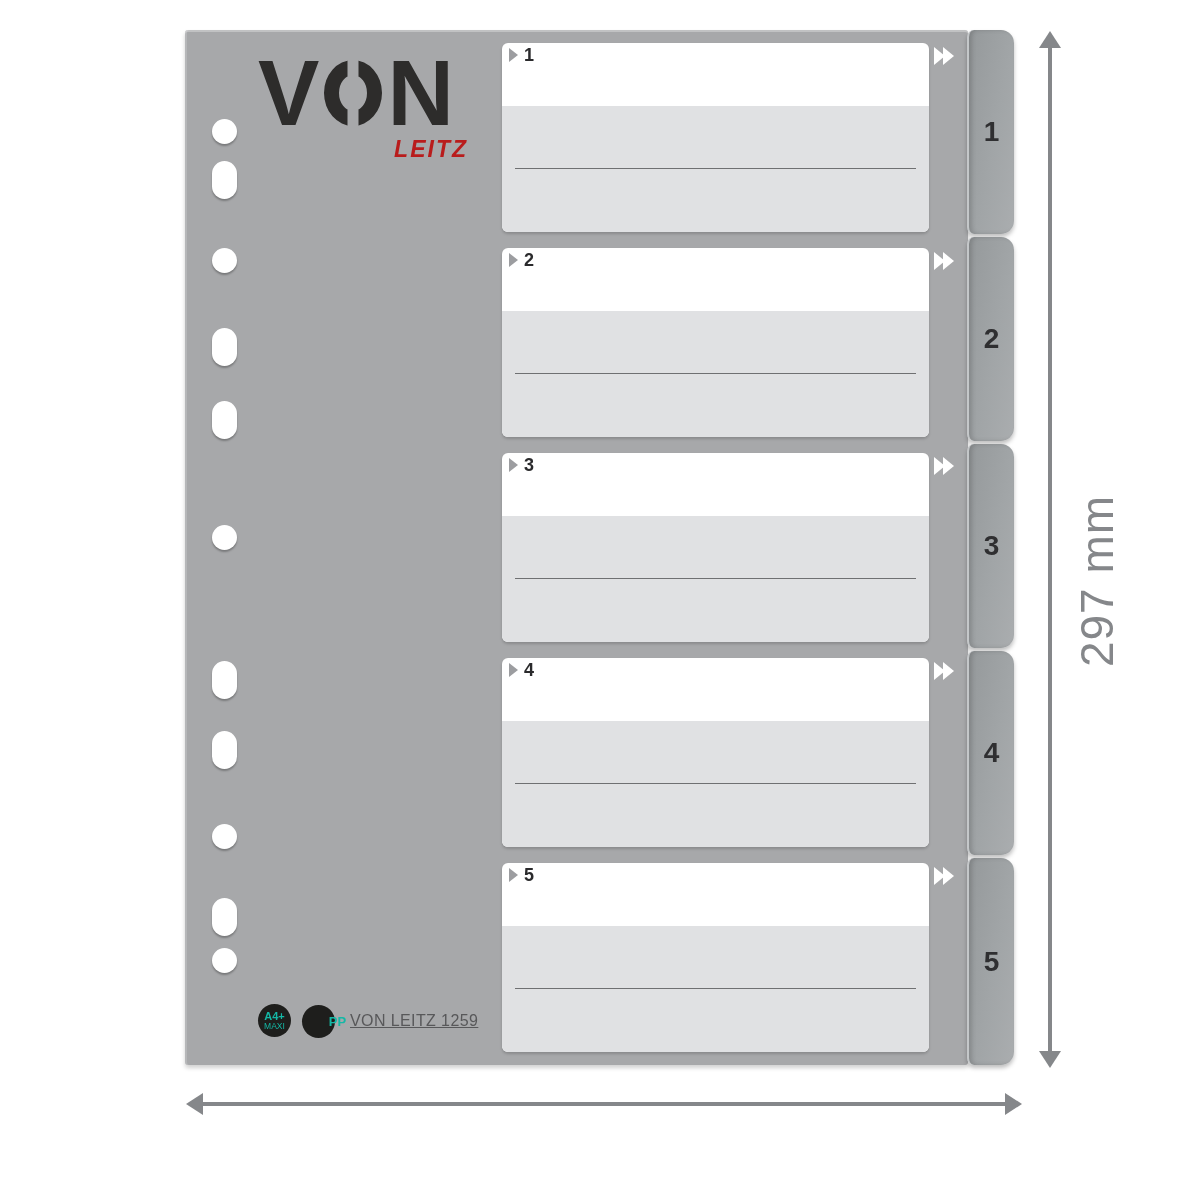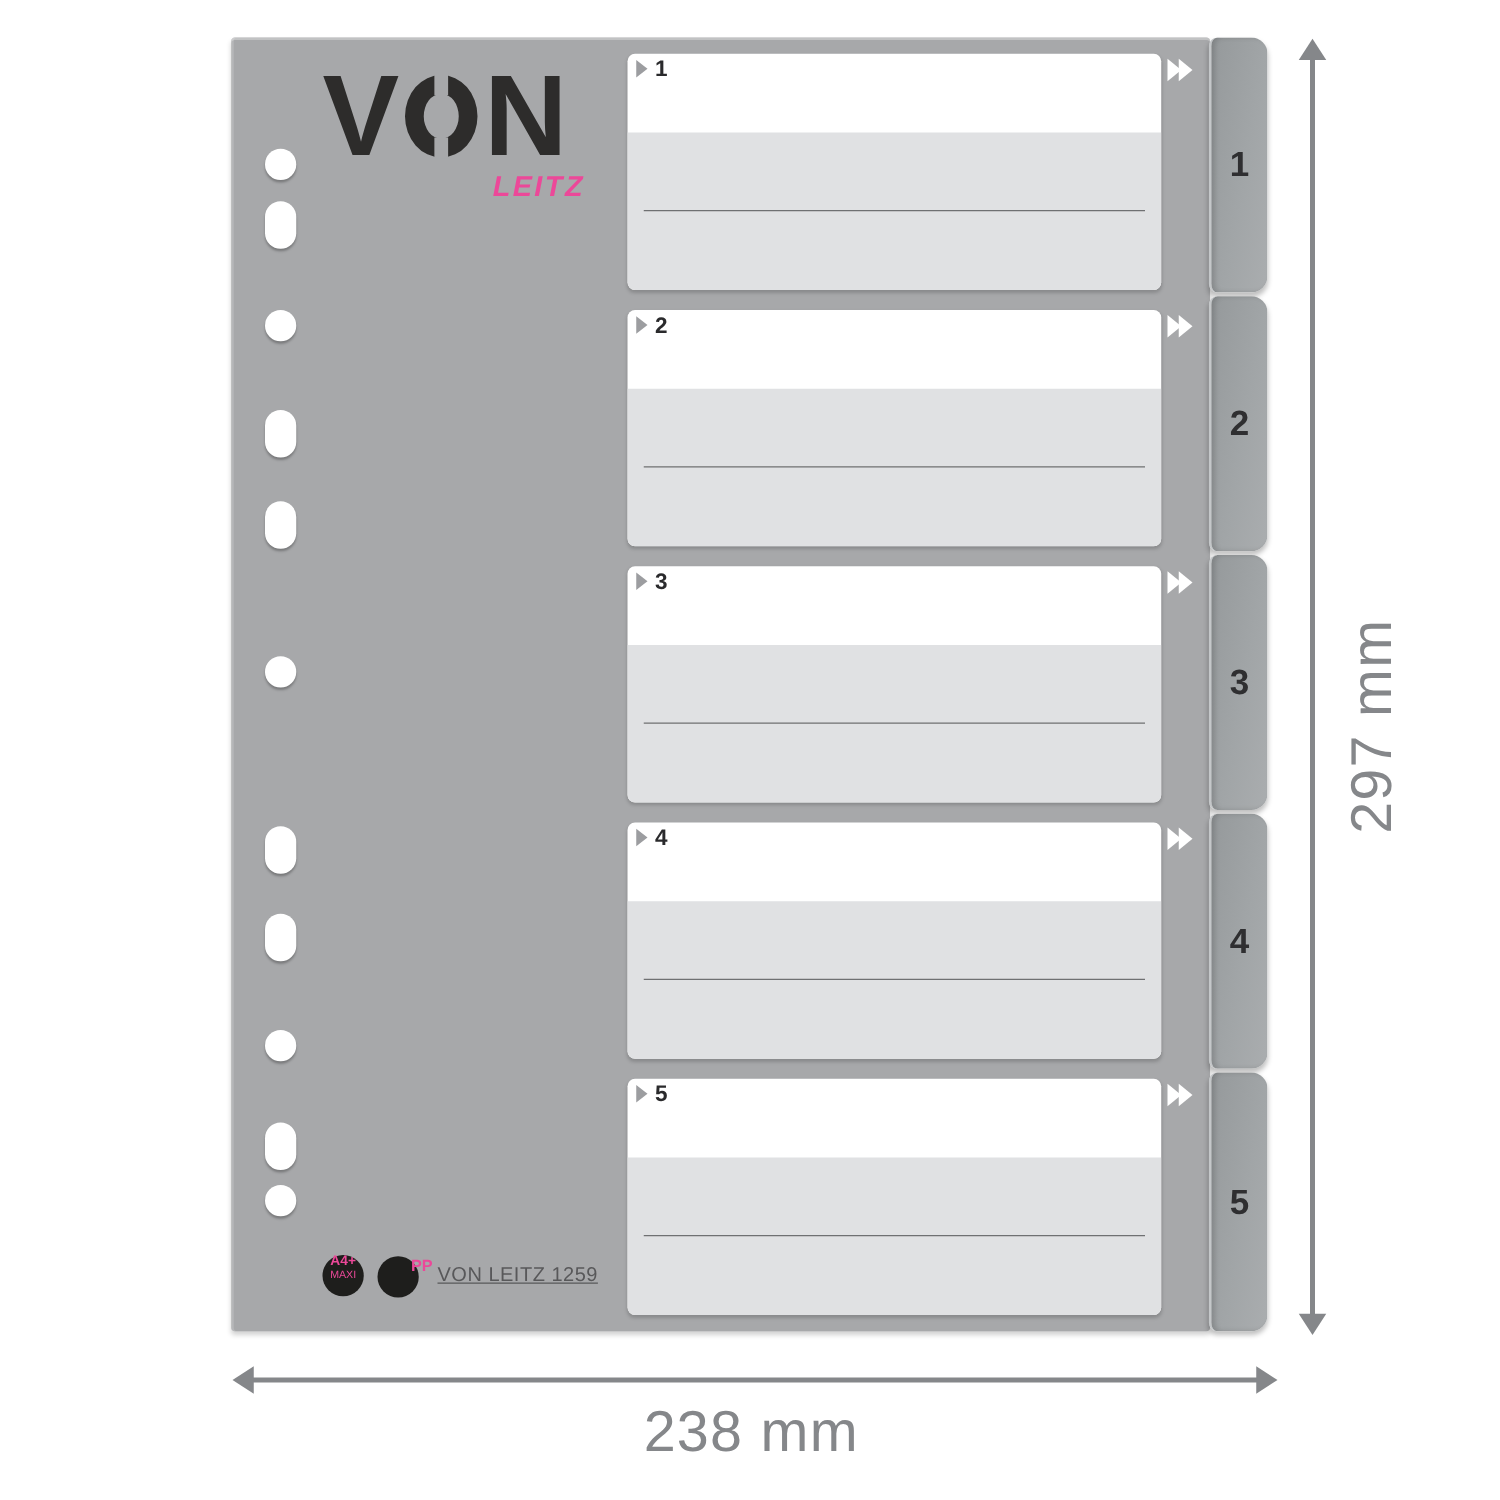--- a/index.html
+++ b/index.html
@@ -22,21 +22,21 @@
   .logo-von .ltr { font-size: 92px; font-weight: bold; line-height: 66px;
     letter-spacing: -2px; }
   .logo-o { position: relative; width: 58px; height: 66px; border: 15px solid #2d2c2b;
     border-radius: 50%; margin: 0 5px 0 7px; }
   .logo-o::before, .logo-o::after { content: ""; position: absolute; left: 50%;
     transform: translateX(-50%); width: 11px; height: 17px; background: #a7a8aa; }
   .logo-o::before { top: -16px; }
   .logo-o::after  { bottom: -16px; }
   .logo-leitz { text-align: right; padding-right: 2px; margin-top: 8px;
     font-size: 23px; font-weight: bold; font-style: italic; letter-spacing: 2px;
-    color: #ec4899; }
+    color: #b91c1c; }
 
   
   .hole { position: absolute; left: 212px; background: #ffffff;
     box-shadow: 0 2px 2px rgba(0,0,0,.28); }
   .hole.round  { width: 25px; height: 25px; border-radius: 50%; }
   .hole.oblong { width: 25px; height: 38px; border-radius: 13px; }
 
   
   .card { position: absolute; left: 502px; width: 427px; height: 189px;
     background: #ffffff; border-radius: 6px; overflow: hidden;
@@ -62,22 +62,22 @@
   .tab { position: absolute; left: 967px; width: 47px;
     background: linear-gradient(100deg, #95999b 0%, #a1a5a7 55%, #aaadaf 100%);
     border-left: 2px solid #c4c7c9;
     border-radius: 7px 13px 13px 7px;
     box-shadow: inset 3px 0 4px rgba(0,0,0,.15), 0 3px 4px rgba(0,0,0,.25);
     display: flex; align-items: center; justify-content: center; }
   .tab .tab-num { font-size: 28px; font-weight: bold; color: #2f2f31; }
 
   
   .badge { position: absolute; background: #1e1e1c; border-radius: 50%;
-    color: #ec4899; display: flex; flex-direction: column; align-items: center;
-    text-align: center; }
+    color: #14b8a6; display: flex; flex-direction: column; align-items: center;
+    justify-content: center; text-align: center; }
   .badge-a4 { left: 258px; top: 1004px; width: 33px; height: 33px; }
   .badge-a4 .l1 { font-size: 11px; font-weight: bold; line-height: 11px; }
   .badge-a4 .l2 { font-size: 8.5px; font-weight: normal; line-height: 9px; }
   .badge-pp { left: 302px; top: 1005px; width: 33px; height: 33px; }
   .badge-pp .l1 { font-size: 13px; font-weight: bold; margin-left: 38px; }
   .product-code { position: absolute; left: 350px; top: 1012px; font-size: 16px;
     color: #58585a; letter-spacing: 0.4px; text-decoration: underline; }
 
   
   .dim { color: #85878a; }
@@ -212,15 +212,14 @@
   <div class="product-code">VON LEITZ 1259</div>
 
   <div class="dim-line-v"></div>
   <div class="dim-arr arr-up"></div>
   <div class="dim-arr arr-down"></div>
   <div class="dim dim-label-v">297 mm</div>
 
   <div class="dim-line-h"></div>
   <div class="dim-arr arr-left"></div>
   <div class="dim-arr arr-right"></div>
-  <div class="dim dim-label-h">238 mm</div>
 
 </div>
 
 </body></html>

